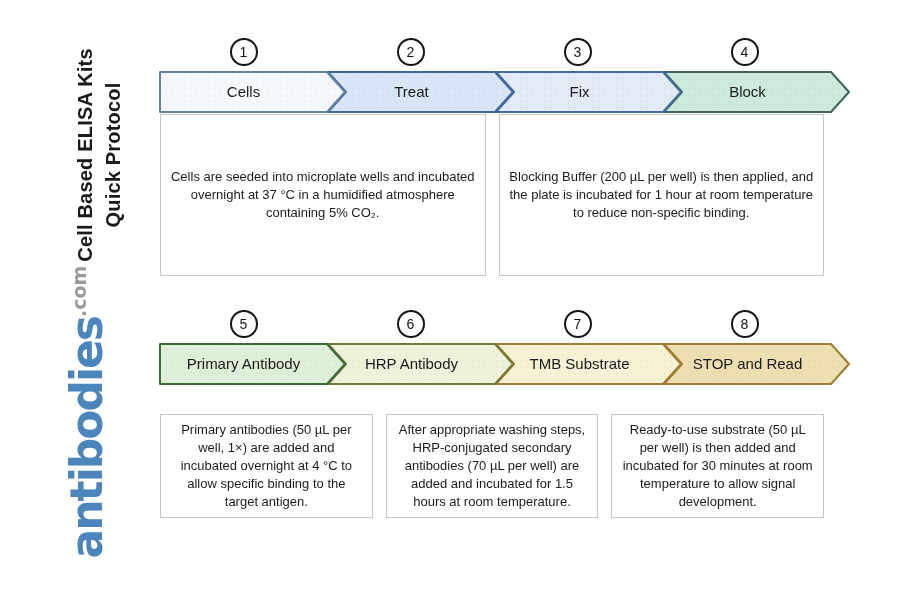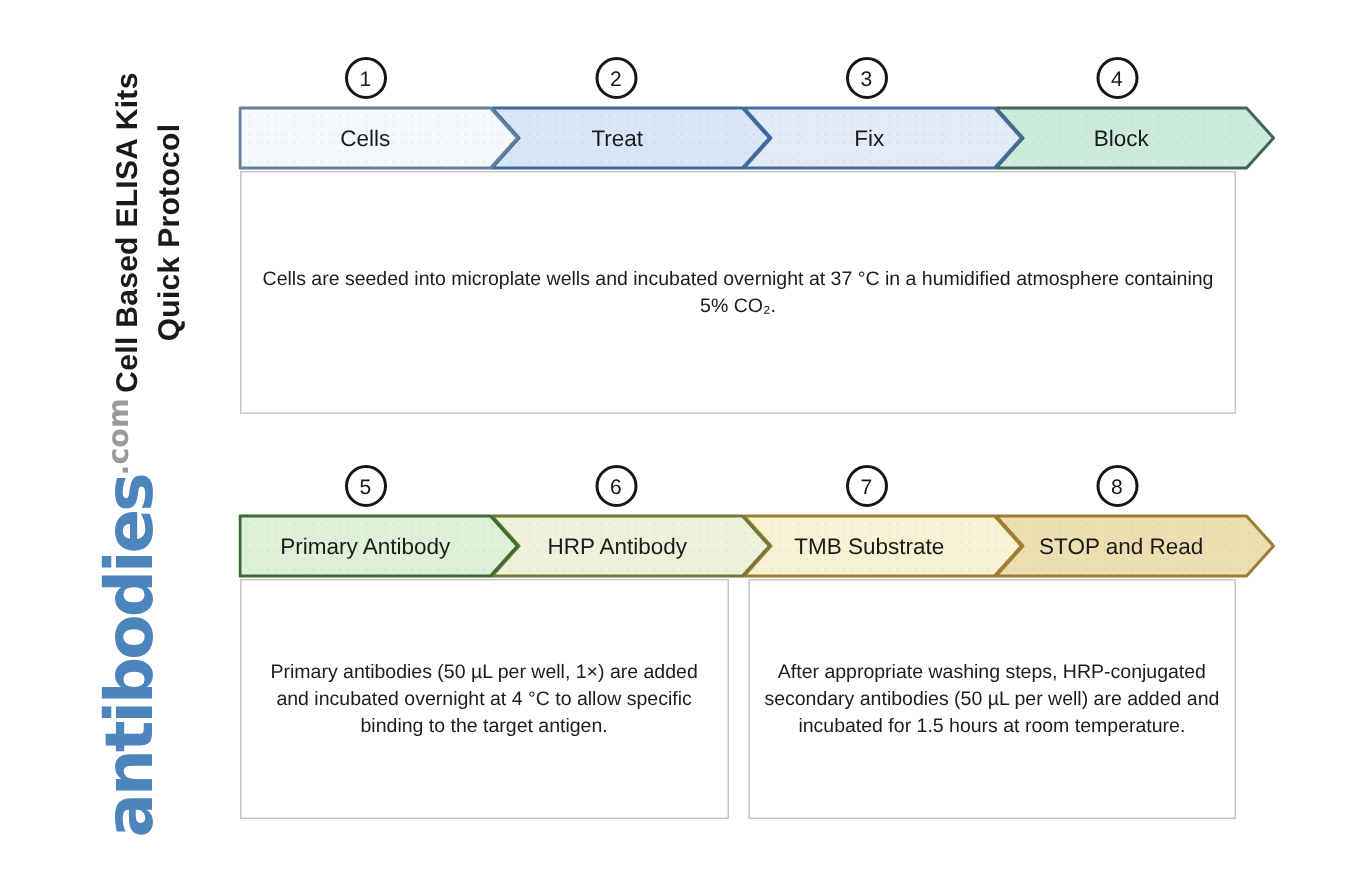--- a/index.html
+++ b/index.html
@@ -37,21 +37,21 @@
   .circle-cell{width:167px;display:flex;justify-content:center;}
   .num-circle{
     width:24px;height:24px;border:2px solid #161616;border-radius:50%;
     background:#fff;display:flex;align-items:center;justify-content:center;
     font-size:14px;color:#161616;
   }
   .arrow-row{display:block;}
   .arrow-row text{font-family:"Liberation Sans", sans-serif;font-size:15px;fill:#1b1b1b;}
   .box-row{display:flex;gap:13px;margin-left:1px;width:664px;}
   .box-row.r1{height:162px;}
-  .box-row.r2{height:160px;}
+  .box-row.r2{height:160px;align-items:center;}
   .desc-box{
     flex:1;background:#ffffff;border:1.5px solid #c6c6c6;
     display:flex;align-items:center;justify-content:center;
     padding:6px 9px;text-align:center;font-size:13px;line-height:1.38;color:#1c1c1c;
   }
   .section2{margin-top:34px;}
 </style>
 </head>
 <body>
 
@@ -108,20 +108,23 @@
       <text x="84.5" y="27" text-anchor="middle">Cells</text>
       <text x="252.5" y="27" text-anchor="middle">Treat</text>
       <text x="420.5" y="27" text-anchor="middle">Fix</text>
       <text x="588.5" y="27" text-anchor="middle">Block</text>
     </svg>
 
     <div class="box-row r1">
       <div class="desc-box">
           <span>Cells are seeded into microplate wells and incubated overnight at 37 °C in a humidified atmosphere containing 5% CO₂.</span>
         </div>
+      <div class="desc-box">
+          <span>Blocking Buffer (200 µL per well) is then applied, and the plate is incubated for 1 hour at room temperature to reduce non-specific binding.</span>
+        </div>
     </div>
 
     <div class="circle-row section2">
       <div class="circle-cell">
           <div class="num-circle">
             <span>5</span>
           </div>
         </div>
       <div class="circle-cell">
           <div class="num-circle">
@@ -158,18 +161,21 @@
       <text x="252.5" y="27" text-anchor="middle">HRP Antibody</text>
       <text x="420.5" y="27" text-anchor="middle">TMB Substrate</text>
       <text x="588.5" y="27" text-anchor="middle">STOP and Read</text>
     </svg>
 
     <div class="box-row r2">
       <div class="desc-box">
           <span>Primary antibodies (50 µL per well, 1×) are added and incubated overnight at 4 °C to allow specific binding to the target antigen.</span>
         </div>
       <div class="desc-box">
-          <span>After appropriate washing steps, HRP-conjugated secondary antibodies (50 µL per well) are added and incubated for 1.5 hours at room temperature.</span>
+          <span>After appropriate washing steps, HRP-conjugated secondary antibodies (70 µL per well) are added and incubated for 1.5 hours at room temperature.</span>
+        </div>
+      <div class="desc-box">
+          <span>Ready-to-use substrate (50 µL per well) is then added and incubated for 30 minutes at room temperature to allow signal development.</span>
         </div>
     </div>
 
   </div>
 </div>
 
 </body></html>

